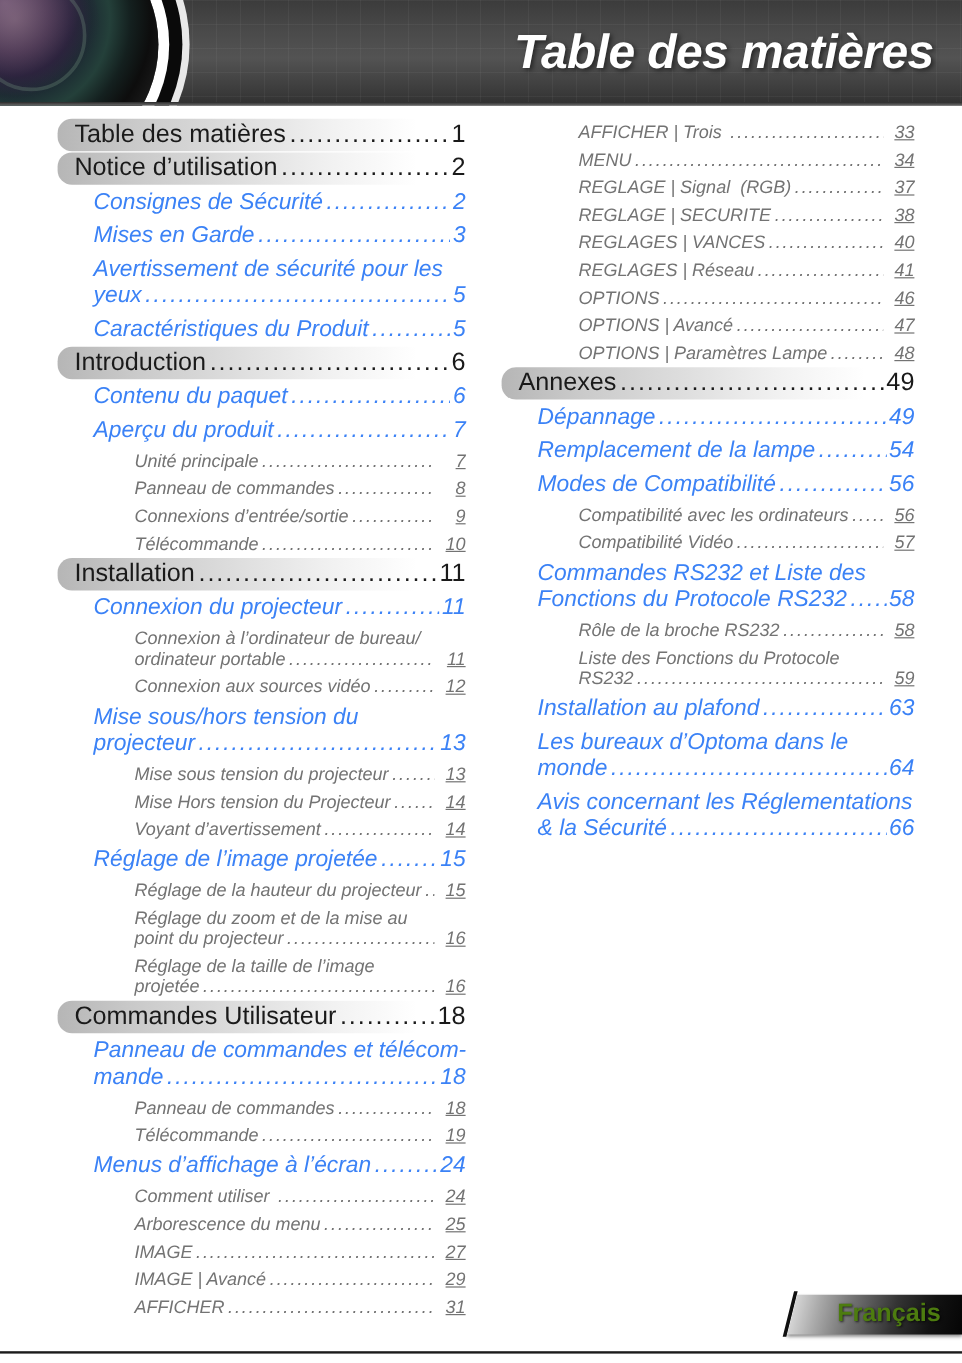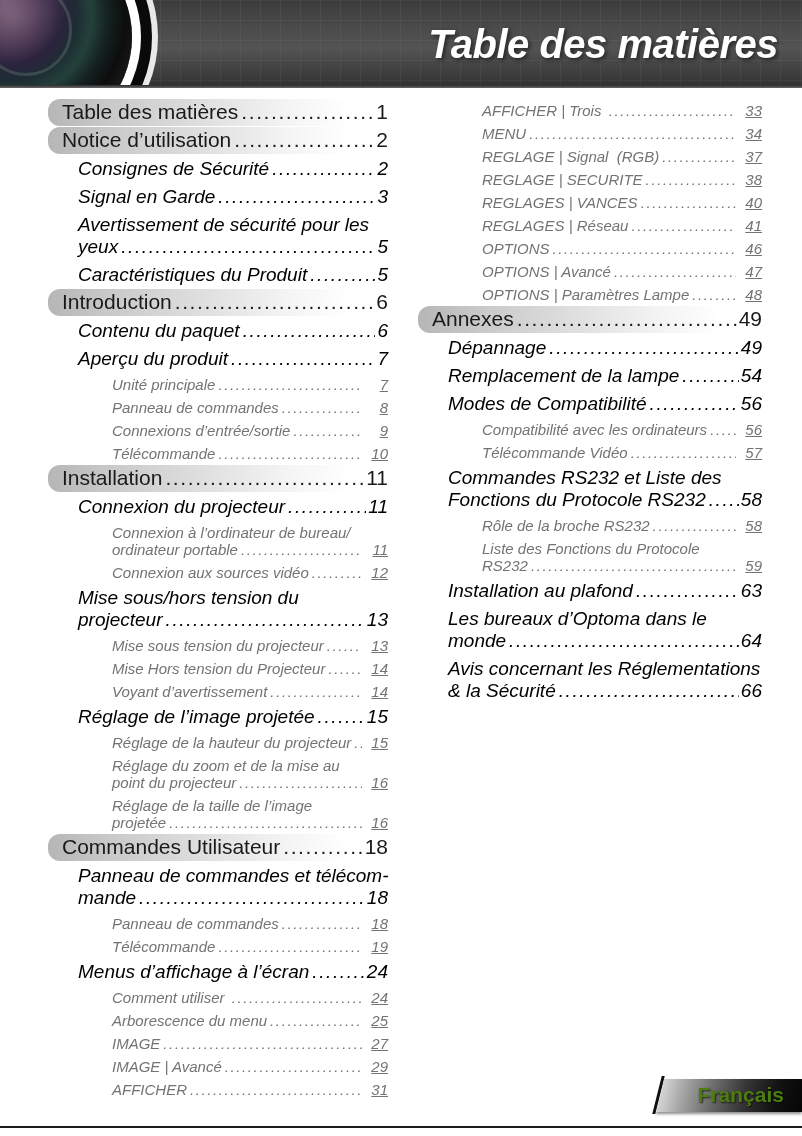--- a/index.html
+++ b/index.html
@@ -65,21 +65,21 @@
     margin:0 0 1px 0;padding:1px 0 2px 14px;
     font-size:21px;color:#1a1a1a;
     background:linear-gradient(to right,#b6b6b6 0%,#c9c9c9 18%,#dcdcdc 42%,#f2f2f2 68%,#ffffff 88%);
     border-radius:12px 0 0 12px;
   }
   .lvl1 .pg{font-size:21px;}
 
   
   .lvl2{
     margin:0;padding:3px 0 3px 30px;
-    font-size:19px;font-style:italic;color:#000000;
+    font-size:19px;font-style:italic;color:#3b82f6;
   }
   .lvl2 .pg{font-size:19px;}
 
   
   .lvl3{
     margin:0;padding:3px 0 3px 64px;
     font-size:15px;font-style:italic;color:#737373;
   }
   .lvl3 .pg{font-size:15px;}
 
@@ -151,21 +151,21 @@
     </div>
     <div class="toc-row lvl2">
       <div class="line">
         <span class="ttl">Consignes de Sécurité</span>
         <span class="dots"></span>
         <span class="pg">2</span>
       </div>
     </div>
     <div class="toc-row lvl2">
       <div class="line">
-        <span class="ttl">Signal en Garde</span>
+        <span class="ttl">Mises en Garde</span>
         <span class="dots"></span>
         <span class="pg">3</span>
       </div>
     </div>
     <div class="toc-row lvl2">
       <div class="cont">Avertissement de sécurité pour les</div>
       <div class="line">
         <span class="ttl">yeux</span>
         <span class="dots"></span>
         <span class="pg">5</span>
@@ -481,21 +481,21 @@
     </div>
     <div class="toc-row lvl3">
       <div class="line">
         <span class="ttl">Compatibilité avec les ordinateurs</span>
         <span class="dots"></span>
         <span class="pg">56</span>
       </div>
     </div>
     <div class="toc-row lvl3">
       <div class="line">
-        <span class="ttl">Télécommande Vidéo</span>
+        <span class="ttl">Compatibilité Vidéo</span>
         <span class="dots"></span>
         <span class="pg">57</span>
       </div>
     </div>
     <div class="toc-row lvl2">
       <div class="cont">Commandes RS232 et Liste des</div>
       <div class="line">
         <span class="ttl">Fonctions du Protocole RS232</span>
         <span class="dots"></span>
         <span class="pg">58</span>

